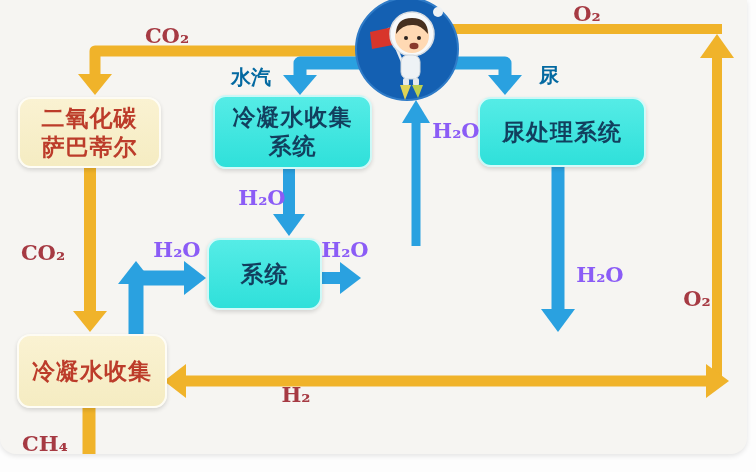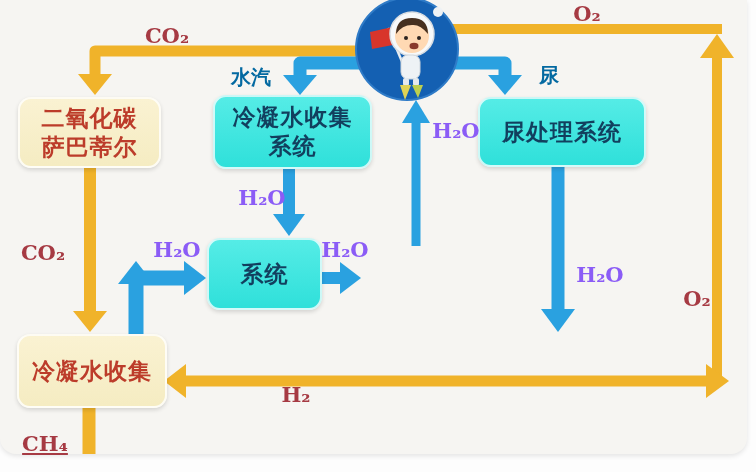--- a/index.html
+++ b/index.html
@@ -96,21 +96,21 @@
   <div class="flow-label cjk" style="left:251px;top:64px;">水汽</div>
   <div class="flow-label cjk" style="left:549px;top:62px;">尿</div>
   <div class="flow-label chem blue" style="left:456px;top:118px;">H₂O</div>
   <div class="flow-label chem blue" style="left:262px;top:185px;">H₂O</div>
   <div class="flow-label chem red" style="left:43px;top:240px;">CO₂</div>
   <div class="flow-label chem blue" style="left:177px;top:237px;">H₂O</div>
   <div class="flow-label chem blue" style="left:345px;top:237px;">H₂O</div>
   <div class="flow-label chem blue" style="left:600px;top:262px;">H₂O</div>
   <div class="flow-label chem red" style="left:697px;top:286px;">O₂</div>
   <div class="flow-label chem red" style="left:296px;top:382px;">H₂</div>
-  <div class="flow-label chem red" style="left:45px;top:431px;text-decoration:underline;">CH₄</div>
+  <div class="flow-label chem red" style="left:45px;top:431px;">CH₄</div>
 
   <svg id="astronaut" width="110" height="112" viewBox="0 0 110 112">
     <circle cx="55" cy="55" r="51" fill="#1460b2" stroke="#2f7bc7" stroke-width="2"></circle>
     <line x1="36" y1="34" x2="51" y2="70" stroke="#e8eef2" stroke-width="2.5"></line>
     <polygon points="18,38 45,32 46,50 20,55" fill="#d8352b"></polygon>
     <circle cx="60" cy="40" r="22" fill="#f7f9fa" stroke="#d8dde2" stroke-width="1.5"></circle>
     <circle cx="86" cy="18" r="5" fill="#eef2f5"></circle>
     <circle cx="60" cy="42" r="17" fill="#ffd9b3"></circle>
     <path d="M44,40 Q44,24 60,24 Q76,24 76,40 Q68,30 60,31 Q50,31 44,40 Z" fill="#463020"></path>
     <circle cx="54" cy="44" r="2" fill="#2c2420"></circle>

